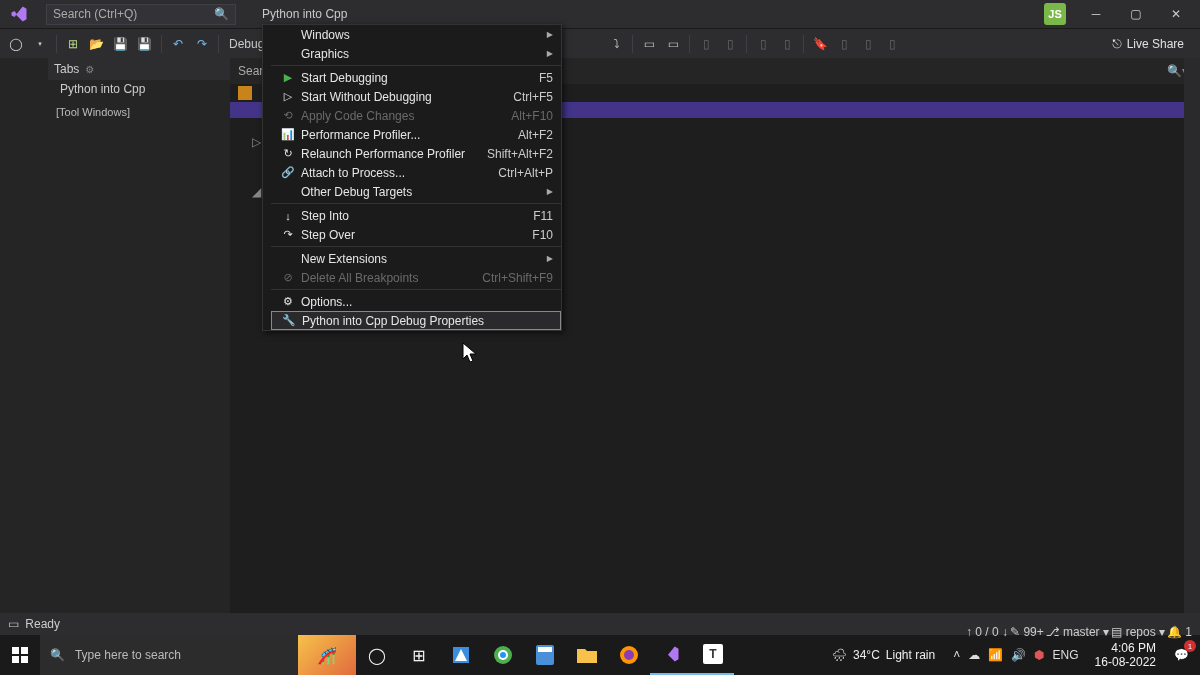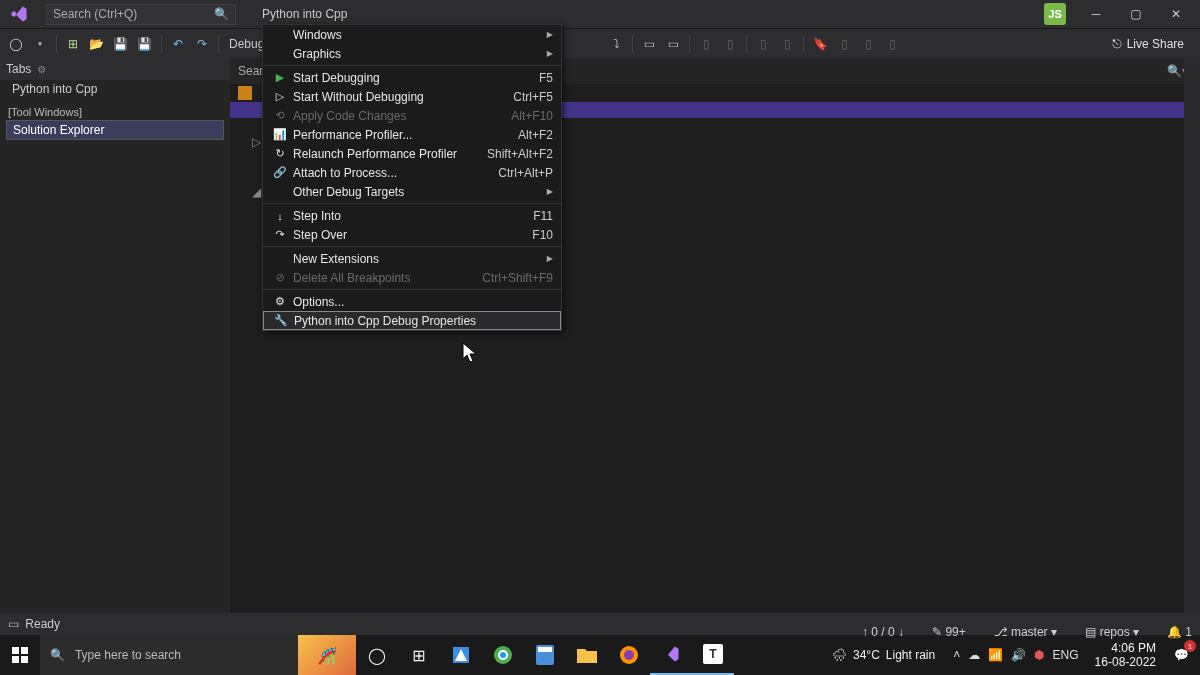--- a/index.html
+++ b/index.html
@@ -17,53 +17,53 @@
 .user-badge { background: #7ab84a; color: #fff; width: 22px; height: 22px; border-radius: 3px; display: flex; align-items: center; justify-content: center; font-size: 11px; font-weight: 600; margin: 0 10px; }
 .win-btn { width: 40px; height: 28px; display: flex; align-items: center; justify-content: center; color: #ccc; }
 
 .toolbar { height: 30px; background: #2d2d30; border-top: 1px solid #1a1a1a; display: flex; align-items: center; padding: 0 6px; gap: 4px; }
 .tool-ico { width: 20px; height: 24px; display: flex; align-items: center; justify-content: center; color: #c8c8c8; font-size: 12px; }
 .tool-sep { width: 1px; height: 18px; background: #3f3f46; margin: 0 2px; }
 .tool-text { color: #c8c8c8; padding: 0 4px; }
 .liveshare { margin-left: auto; display: flex; align-items: center; gap: 5px; color: #e0e0e0; padding: 0 10px; }
 
 .workspace { display: flex; height: calc(100% - 28px - 30px - 22px - 40px); }
-.sidebar { width: 230px; background: #252526; display: flex; flex-direction: column; }
+.sidebar { width: 230px; background: #252526; display: flex; flex-direction: column; padding-left: 48px; }
 .tabs-head { height: 22px; background: #2d2d30; display: flex; align-items: center; padding: 0 6px; color: #ccc; gap: 6px; }
 .tab-gear { color: #888; font-size: 10px; }
 .tab-item { padding: 2px 12px; color: #ccc; }
 .tool-head { padding: 2px 8px; color: #bbb; font-size: 11px; }
 .sol-ex { margin: 0 6px; padding: 2px 6px; border: 1px solid #555; background: #3a3d5c; color: #fff; }
 
 .editor { flex: 1; background: #1e1e1e; display: flex; flex-direction: column; position: relative; }
 .ed-search { height: 26px; background: #252526; display: flex; align-items: center; padding: 0 8px; color: #aaa; }
 .ed-search-mag { margin-left: auto; color: #888; padding-right: 4px; }
 .ed-line1 { height: 18px; display: flex; align-items: center; padding: 0 8px; }
 .ed-ico { width: 14px; height: 14px; background: #c8841b; margin-right: 4px; }
 .ed-hl { height: 16px; background: #43348a; }
 .ed-tri { color: #888; padding-left: 22px; line-height: 16px; }
 .ed-scrollbar { position: absolute; right: 0; top: 0; bottom: 0; width: 16px; background: #2a2a2c; }
 
-.dropdown { position: absolute; left: 262px; top: 24px; width: 300px; background: #1b1b1c; border: 1px solid #333; box-shadow: 2px 2px 6px rgba(0,0,0,0.6); z-index: 10; }
+.dropdown { position: absolute; left: 262px; top: 24px; width: 300px; background: #1b1b1c; border: 1px solid #333; box-shadow: 2px 2px 6px rgba(0,0,0,0.6); z-index: 10; padding-left: 8px; }
 .dd-row { display: flex; align-items: center; height: 19px; padding: 0 8px; color: #e6e6e6; position: relative; }
 .dd-row.disabled { color: #6a6a6a; }
 .dd-row.highlight { border: 1px solid #888; background: #2a2a2c; }
 .dd-ico { width: 18px; display: flex; justify-content: center; font-size: 11px; }
 .dd-label { padding-left: 4px; }
 .dd-sc { margin-left: auto; color: #ccc; }
 .dd-row.disabled .dd-sc { color: #6a6a6a; text-align: center; }
 .dd-arrow { margin-left: auto; font-size: 8px; color: #aaa; }
 .dd-sep { height: 1px; background: #333; margin: 2px 0; }
 
 .cursor { position: absolute; left: 462px; top: 342px; z-index: 20; }
 
 .statusbar { height: 22px; background: #007acc; display: flex; align-items: center; padding: 0 8px; color: #fff; font-size: 11px; gap: 14px; }
 .statusbar.dark { background: #2d2d30; color: #ccc; }
 .status-left { display: flex; align-items: center; gap: 6px; }
-.status-right { margin-left: auto; display: flex; align-items: center; gap: 28px; margin-top: 16px; }
+.status-right { margin-left: auto; display: flex; align-items: center; gap: 2px; margin-top: 16px; }
 
 .taskbar { height: 40px; background: #1a1a1a; display: flex; align-items: center; }
 .start { width: 40px; height: 40px; display: flex; align-items: center; justify-content: center; }
 .tb-search { background: #2c2c2c; height: 40px; width: 258px; display: flex; align-items: center; padding: 0 10px; gap: 10px; color: #bbb; }
 .tb-ico { width: 42px; height: 40px; display: flex; align-items: center; justify-content: center; font-size: 16px; }
 .tb-right { margin-left: auto; display: flex; align-items: center; height: 40px; }
 .weather { display: flex; align-items: center; gap: 6px; color: #eee; padding: 0 10px; }
 .tray { display: flex; align-items: center; gap: 8px; padding: 0 8px; color: #ddd; }
 .dt { text-align: right; padding: 0 8px; line-height: 14px; font-size: 11px; }
 .notif { width: 36px; display: flex; align-items: center; justify-content: center; position: relative; }
@@ -125,21 +125,20 @@
 
 <div class="workspace">
   <div class="sidebar">
     <div class="tabs-head">
       <span>Tabs</span>
       <span class="tab-gear">⚙</span>
     </div>
     <div class="tab-item">Python into Cpp</div>
     <div style="height:6px"></div>
     <div class="tool-head">[Tool Windows]</div>
-    <div class="sol-ex">Solution Explorer</div>
   </div>
   <div class="editor">
     <div class="ed-search">
       <span>Search</span>
       <span class="ed-search-mag">🔍▾</span>
     </div>
     <div class="ed-line1">
       <span class="ed-ico"></span>
     </div>
     <div class="ed-hl"></div>

